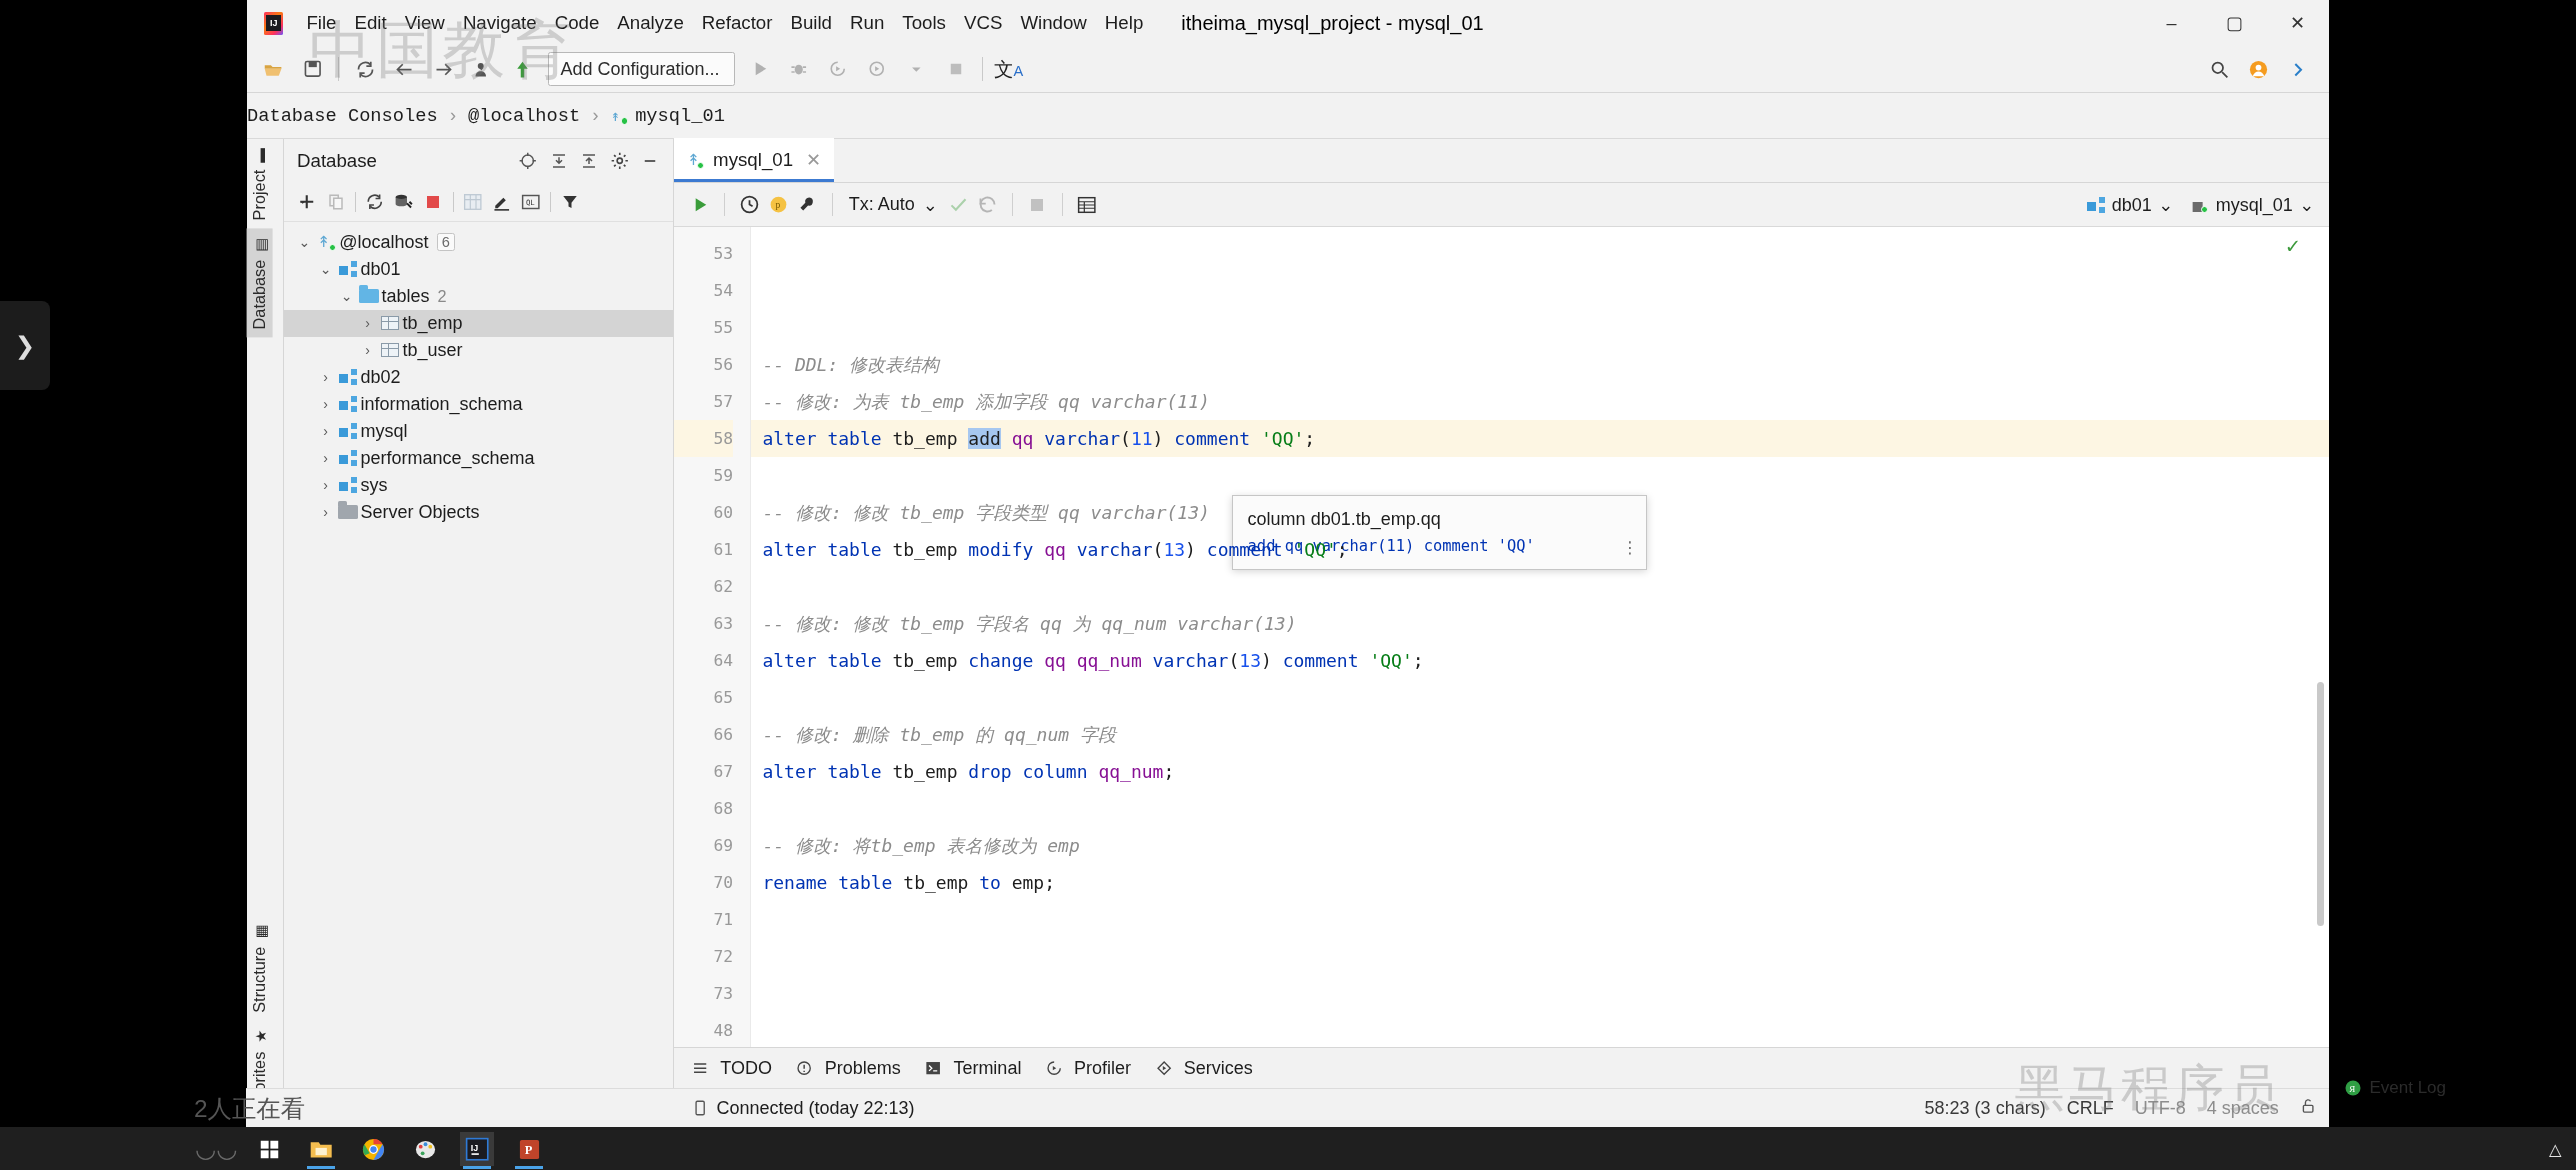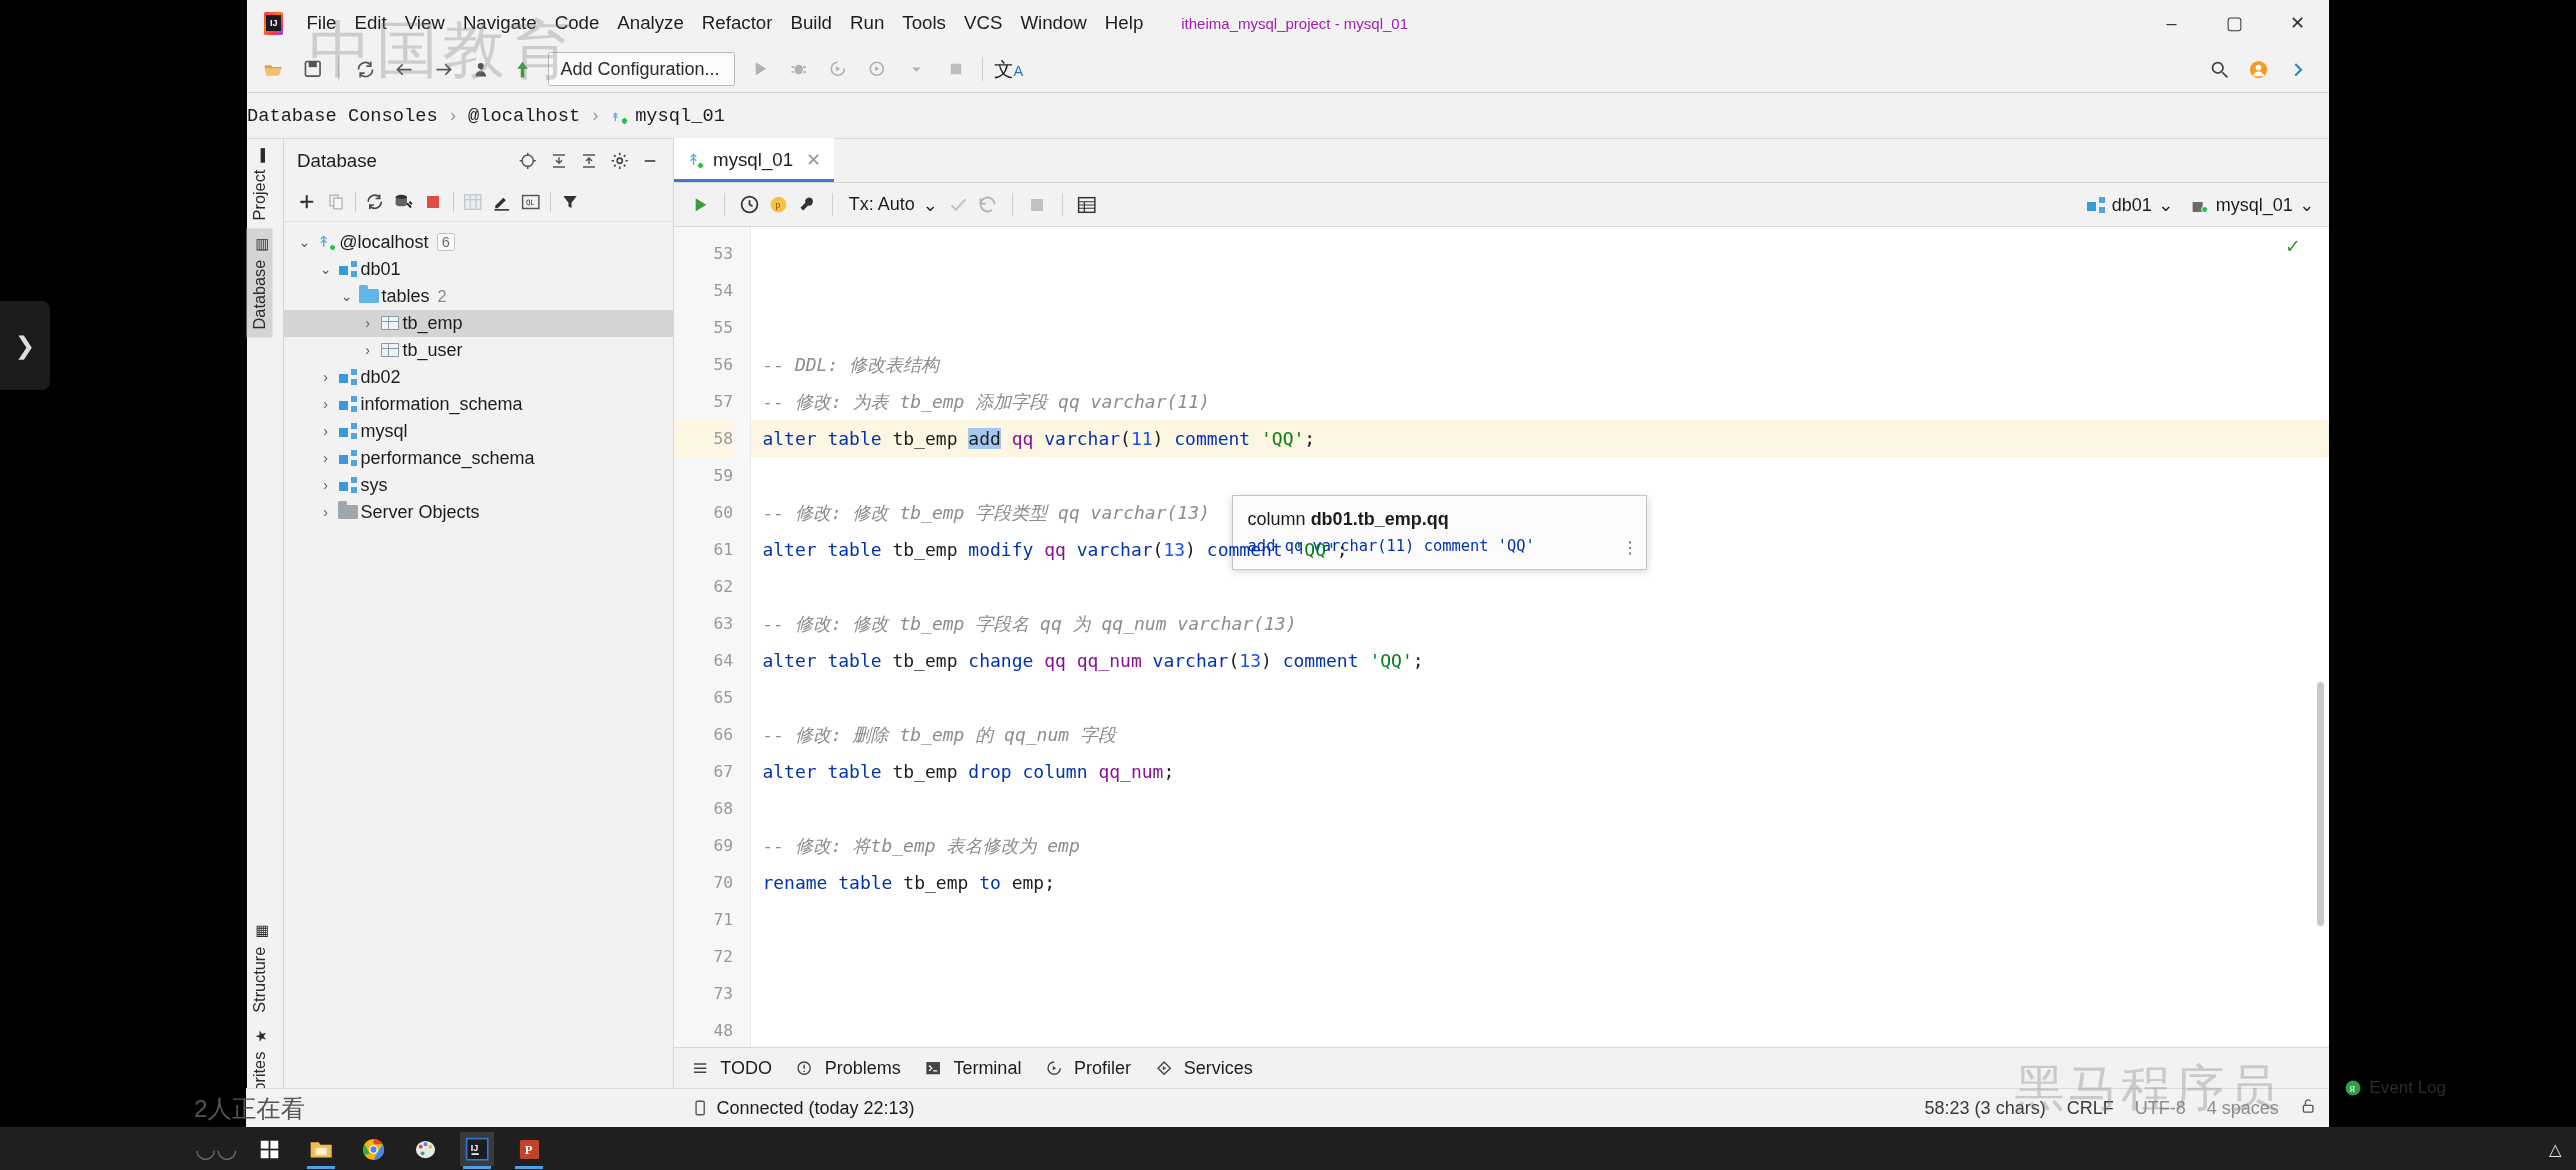--- a/index.html
+++ b/index.html
@@ -50,21 +50,21 @@
     position:absolute; left:4.9px; top:3.3px; width:14.6px; height:18px;
     color:#fff; font-size:9px; font-weight:bold; text-align:center; line-height:18px;
     font-family:"Liberation Sans", sans-serif;
   }
   .menu-item {
     padding: 3.3px 9px;
     font-size: 18.7px; color: #1d1d1d; white-space: nowrap;
     cursor: default;
   }
   .win-title {
-    margin-left: 29px; font-size: 15px; color: #a21caf; white-space: nowrap;
+    margin-left: 29px; font-size: 20px; color: #000000; white-space: nowrap;
   }
   .wincontrols {
     position: absolute; right: 0; top: 0; height: 46px;
     display: flex; align-items: center;
   }
   .wc { width: 63px; height: 46px; display:flex; align-items:center; justify-content:center;
         font-size: 18px; color:#333; }
   
   .toolbar {
     height: 47px; flex: 0 0 47px;
@@ -224,21 +224,21 @@
     background:#c9c9c9; border-radius:4.1px;
   }
   
   .tooltip {
     position:absolute; left:481px; top:268px; width:415px;
     background:#fbfbfb; border:0.8px solid #c6c6c6;
     box-shadow: 0 2.4px 8.1px rgba(0,0,0,.18);
     padding: 13px 14.6px 14.6px 14.6px;
   }
   .tt-title { font-size:18px; color:#1d1d1d; }
-  .tt-title b { font-weight:bold; }
+  .tt-title b { font-weight:normal; }
   .tt-code { margin-top:6.5px; font-family:"DejaVu Sans Mono", monospace; font-size:15.4px; color:#0033b3;}
   .tt-kebab { position:absolute; right:8.1px; bottom:18px; color:#6b6b6b; font-size:16.3px; line-height:5.7px;}
   
   .bottombar {
     height: 41px; flex:0 0 41px; background:#f2f2f2;
     border-top:0.8px solid #d6d6d6;
     display:flex; align-items:center; padding-left:18px; gap:24.4px;
     font-size:18px; color:#1d1d1d;
   }
   .bb { display:flex; align-items:center; gap:12px; }

